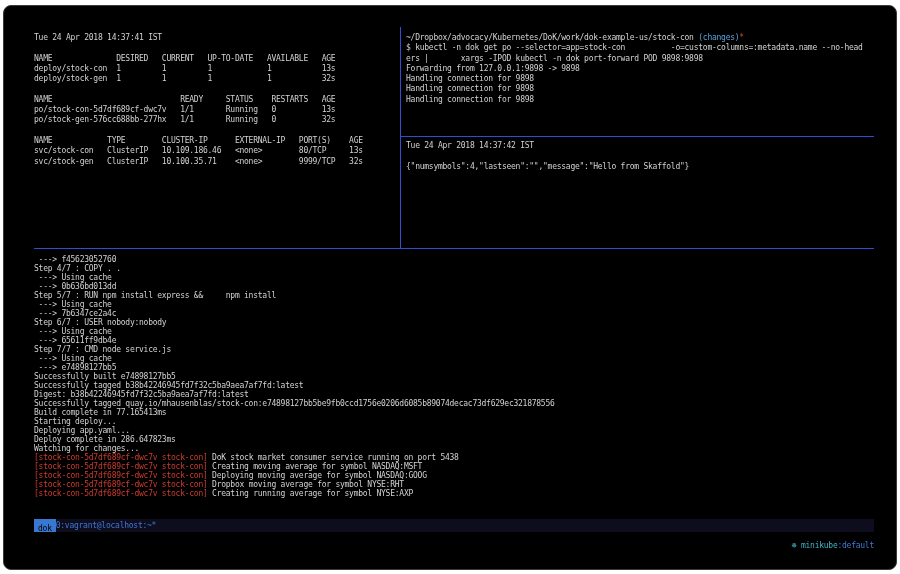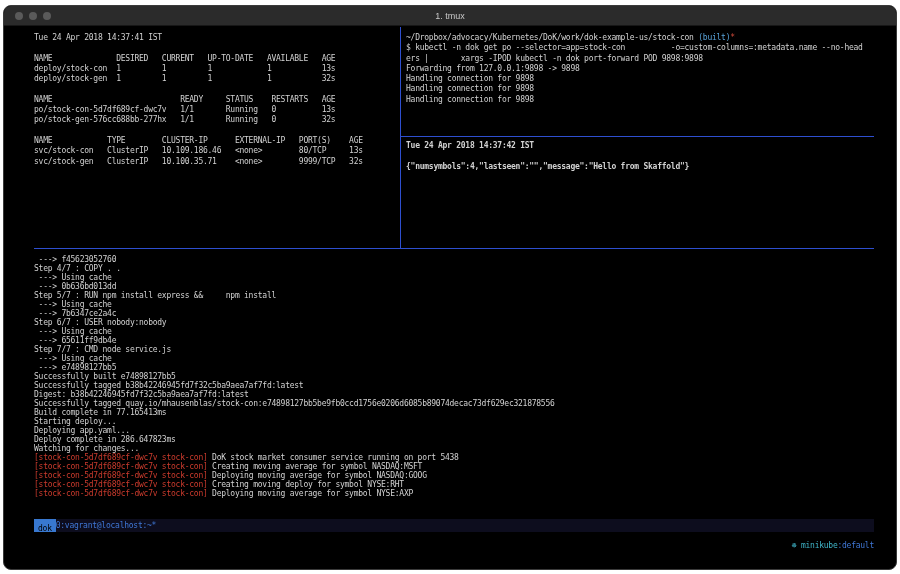--- a/index.html
+++ b/index.html
@@ -24,21 +24,21 @@
   .content {
     position:absolute; left:30px; top:21px; width:840px; height:544px;
     font-size:8px; letter-spacing:-0.25px; color:var(--terminal-text,#d2d2d2);
   }
   .pane { position:absolute; overflow:hidden; }
   pre { font:inherit; white-space:pre; line-height:10.3px; }
   .term-line { white-space:pre; line-height:10.3px; }
 
   #pane-top-left        { left:0;   top:6px;   width:366px; height:214px; }
   #pane-top-right-upper { left:372px; top:6px; width:468px; height:102px; }
-  #pane-top-right-lower { left:372px; top:114px; width:468px; height:106px;font-weight:bold; }
+  #pane-top-right-lower { left:372px; top:114px; width:468px; height:106px; }
   #pane-bottom          { left:0;   top:228px; width:840px; height:263px; }
   #pane-bottom pre, #pane-bottom .logline { line-height:9px; }
 
   .vdivider       { position:absolute; left:366px; top:0; width:1px; height:221px; background:var(--pane-border,#2e4fd0); }
   .hdivider-right { position:absolute; left:366px; top:109px; width:474px; height:1px; background:var(--pane-border,#2e4fd0); }
   .hdivider-full  { position:absolute; left:0; top:221px; width:840px; height:1px; background:var(--pane-border,#2e4fd0); }
 
   .branch { color:var(--branch-blue,#58a2d8); }
   .dirty  { color:var(--dirty-red,#d04a3a); }
   .logline { white-space:pre; }
@@ -51,28 +51,20 @@
   .session { background:var(--status-session-bg,#3878d0); color:#000; padding:3px 4px; height:13px; }
   .win { color:var(--status-text-blue,#3f77d6); white-space:pre; }
   .right { margin-left:auto; white-space:pre;margin-top:40px; }
   .kicon, .kctx { color:var(--kube-cyan,#3fb5c9); }
   .kns { color:var(--status-text-blue,#3f77d6); }
 </style>
 </head>
 <body>
 
 <div class="window">
-  <div class="titlebar">
-    <div class="traffic">
-      <span class="dot"></span>
-      <span class="dot"></span>
-      <span class="dot"></span>
-    </div>
-    <div class="title">1. tmux</div>
-  </div>
 
   <div class="content">
 
     <div class="pane" id="pane-top-left">
       <pre>Tue 24 Apr 2018 14:37:41 IST
 
 NAME              DESIRED   CURRENT   UP-TO-DATE   AVAILABLE   AGE
 deploy/stock-con  1         1         1            1           13s
 deploy/stock-gen  1         1         1            1           32s
 
@@ -81,21 +73,21 @@
 po/stock-gen-576cc688bb-277hx   1/1       Running   0          32s
 
 NAME            TYPE        CLUSTER-IP      EXTERNAL-IP   PORT(S)    AGE
 svc/stock-con   ClusterIP   10.109.186.46   &lt;none&gt;        80/TCP     13s
 svc/stock-gen   ClusterIP   10.100.35.71    &lt;none&gt;        9999/TCP   32s</pre>
     </div>
 
     <div class="vdivider"></div>
 
     <div class="pane" id="pane-top-right-upper">
-      <div class="term-line"><span>~/Dropbox/advocacy/Kubernetes/DoK/work/dok-example-us/stock-con </span><span class="branch">(built)</span><span class="dirty">*</span></div>
+      <div class="term-line"><span>~/Dropbox/advocacy/Kubernetes/DoK/work/dok-example-us/stock-con </span><span class="branch">(changes)</span><span class="dirty">*</span></div>
       <pre>$ kubectl -n dok get po --selector=app=stock-con          -o=custom-columns=:metadata.name --no-head
 ers |       xargs -IPOD kubectl -n dok port-forward POD 9898:9898
 Forwarding from 127.0.0.1:9898 -&gt; 9898
 Handling connection for 9898
 Handling connection for 9898
 Handling connection for 9898</pre>
     </div>
 
     <div class="hdivider-right"></div>
 
@@ -127,22 +119,22 @@
 Successfully tagged quay.io/mhausenblas/stock-con:e74898127bb5be9fb0ccd1756e0206d6085b89074decac73df629ec321878556
 Build complete in 77.165413ms
 Starting deploy...
 Deploying app.yaml...
 Deploy complete in 286.647823ms
 Watching for changes...</pre>
       <div>
           <div class="logline"><span class="log-prefix">[stock-con-5d7df689cf-dwc7v stock-con]</span><span> DoK stock market consumer service running on port 5438</span></div>
           <div class="logline"><span class="log-prefix">[stock-con-5d7df689cf-dwc7v stock-con]</span><span> Creating moving average for symbol NASDAQ:MSFT</span></div>
           <div class="logline"><span class="log-prefix">[stock-con-5d7df689cf-dwc7v stock-con]</span><span> Deploying moving average for symbol NASDAQ:GOOG</span></div>
-          <div class="logline"><span class="log-prefix">[stock-con-5d7df689cf-dwc7v stock-con]</span><span> Creating moving deploy for symbol NYSE:RHT</span></div>
-          <div class="logline"><span class="log-prefix">[stock-con-5d7df689cf-dwc7v stock-con]</span><span> Deploying moving average for symbol NYSE:AXP</span></div>
+          <div class="logline"><span class="log-prefix">[stock-con-5d7df689cf-dwc7v stock-con]</span><span> Dropbox moving average for symbol NYSE:RHT</span></div>
+          <div class="logline"><span class="log-prefix">[stock-con-5d7df689cf-dwc7v stock-con]</span><span> Creating running average for symbol NYSE:AXP</span></div>
         </div>
     </div>
 
     <div class="status-bar">
       <span class="session">dok</span>
       <span class="win">0:vagrant@localhost:~*</span>
       <span class="right"><span class="kicon">☸ </span><span class="kctx">minikube</span><span class="kns">:default</span></span>
     </div>
 
   </div>

